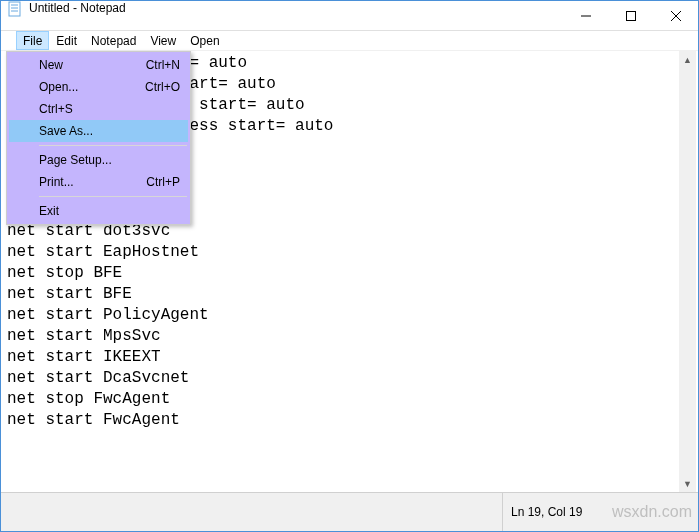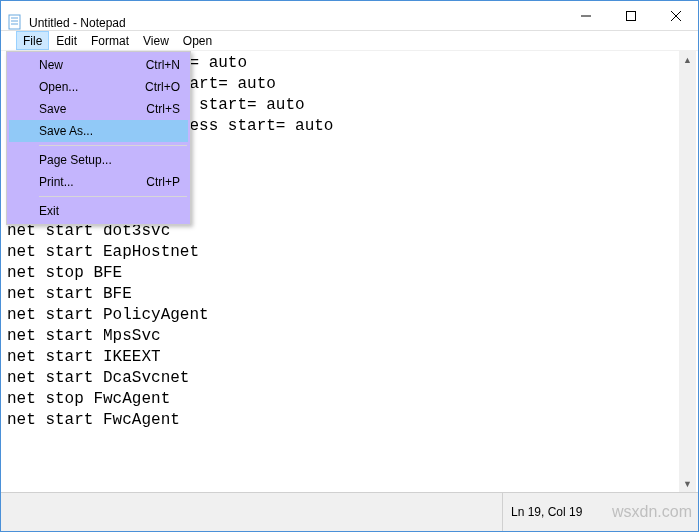--- a/index.html
+++ b/index.html
@@ -10,21 +10,21 @@
     width: 699px;
     height: 532px;
     overflow: hidden;
     border: 1px solid #4a90d8;
     position: relative;
   }
   
   .titlebar {
     height: 30px;
     display: flex;
-    align-items: flex-end;
+    align-items: flex-start;
     background: #fff;
     border-bottom: 1px solid #e0e0e0;
   }
   .titlebar .icon {
     width: 16px; height: 16px;
     margin: 0 6px;
     display: inline-flex;
   }
   .titlebar .title {
     flex: 1;
@@ -193,38 +193,37 @@
           <line x1="0" y1="0" x2="10" y2="10" stroke="#000" stroke-width="1"></line>
           <line x1="10" y1="0" x2="0" y2="10" stroke="#000" stroke-width="1"></line>
         </svg>
     </div>
   </div>
 </div>
 
 <div class="menubar" id="menubar">
     <div class="menuitem open">File</div>
     <div class="menuitem">Edit</div>
-    <div class="menuitem">Format</div>
+    <div class="menuitem">Notepad</div>
     <div class="menuitem">View</div>
     <div class="menuitem">Open</div>
   </div>
 
 <div class="editor" id="editor"><div class="line">sc config BFE start= auto</div><div class="line">sc config MpsSvc start= auto</div><div class="line">sc config WinDefend start= auto</div><div class="line">sc config SharedAccess start= auto</div><div class="line">&nbsp;</div><div class="line">&nbsp;</div><div class="line">&nbsp;</div><div class="line">net start Wlansvc</div><div class="line">net start dot3svc</div><div class="line">net start EapHostnet</div><div class="line">net stop BFE</div><div class="line">net start BFE</div><div class="line">net start PolicyAgent</div><div class="line">net start MpsSvc</div><div class="line">net start IKEEXT</div><div class="line">net start DcaSvcnet</div><div class="line">net stop FwcAgent</div><div class="line">net start FwcAgent</div></div>
 
 <div class="dropdown" id="dropdown">
     <div class="dditem">
       <span class="ddlabel">New</span>
       <span class="ddshort">Ctrl+N</span>
     </div>
     <div class="dditem">
       <span class="ddlabel">Open...</span>
       <span class="ddshort">Ctrl+O</span>
     </div>
     <div class="dditem">
-      <span class="ddlabel">Save</span>
       <span class="ddshort">Ctrl+S</span>
     </div>
     <div class="dditem highlight">
       <span class="ddlabel">Save As...</span>
       <span class="ddshort"></span>
     </div>
     <div class="sep"></div>
     <div class="dditem">
       <span class="ddlabel">Page Setup...</span>
       <span class="ddshort"></span>

